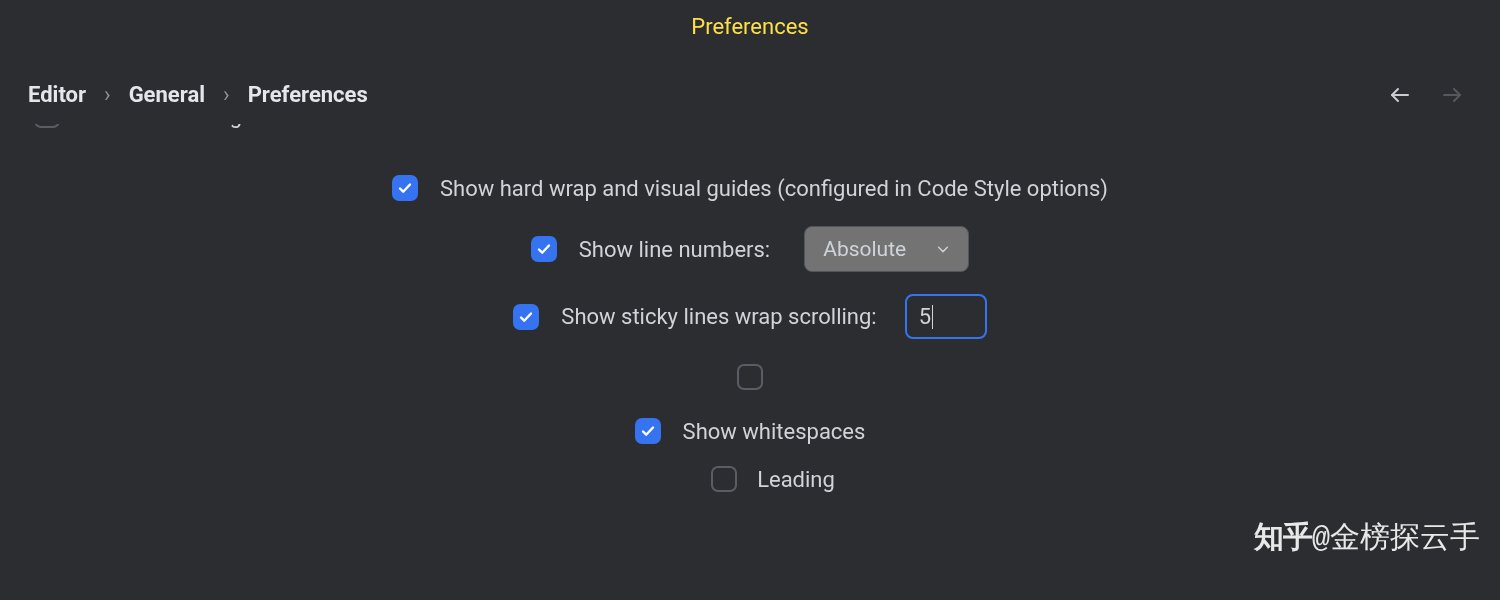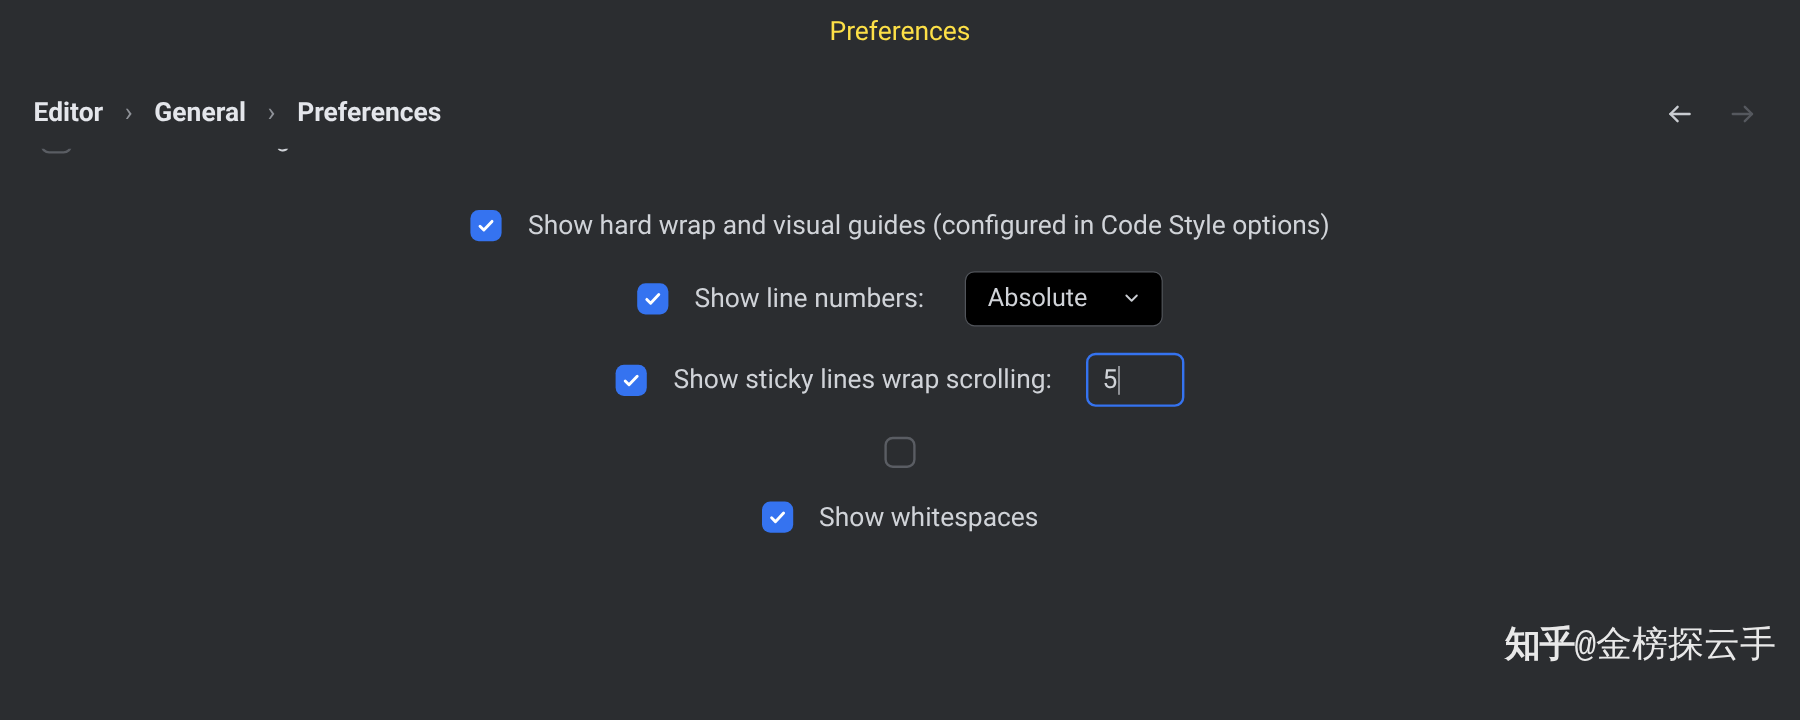--- a/index.html
+++ b/index.html
@@ -115,21 +115,21 @@
     font-size: 22px;
     color: #d0d3d8;
     white-space: nowrap;
   }
 
   .select {
     display: flex;
     align-items: center;
     gap: 30px;
     border: 1px solid #52555b;
-    background: #000000;
+    background: #737373;
     border-radius: 8px;
     padding: 10px 18px;
     font-size: 21px;
     color: #d0d3d8;
     margin-left: 12px;
   }
   .select .chev { color: #c9ccd1; }
 
   .numfield {
     width: 82px;
@@ -261,19 +261,26 @@
 
   <div class="row">
     <span class="cb checked">
       <svg viewBox="0 0 16 16" fill="none" stroke="#fff" stroke-width="2.4" stroke-linecap="round" stroke-linejoin="round">
           <polyline points="3 8.5 6.2 11.7 13 4.5"></polyline>
         </svg>
     </span>
     <span class="label">Show whitespaces</span>
   </div>
 
+  <div class="sub-group">
+    <div class="row sub">
+      <span class="cb unchecked"></span>
+      <span class="label">Leading</span>
+    </div>
+
+  </div>
 
 </div>
 
 <div class="watermark">
   <span class="zhihu-logo">知乎</span>
   <span class="txt">@金榜探云手</span>
 </div>
 
 </body></html>

